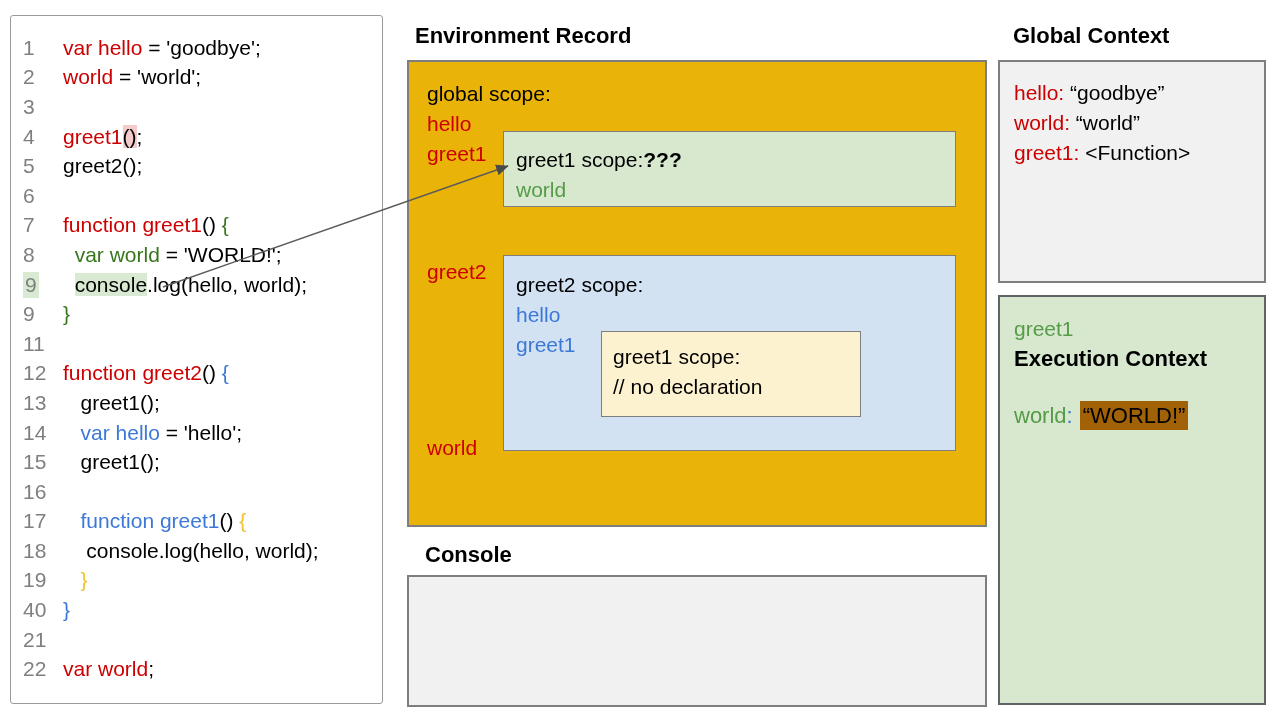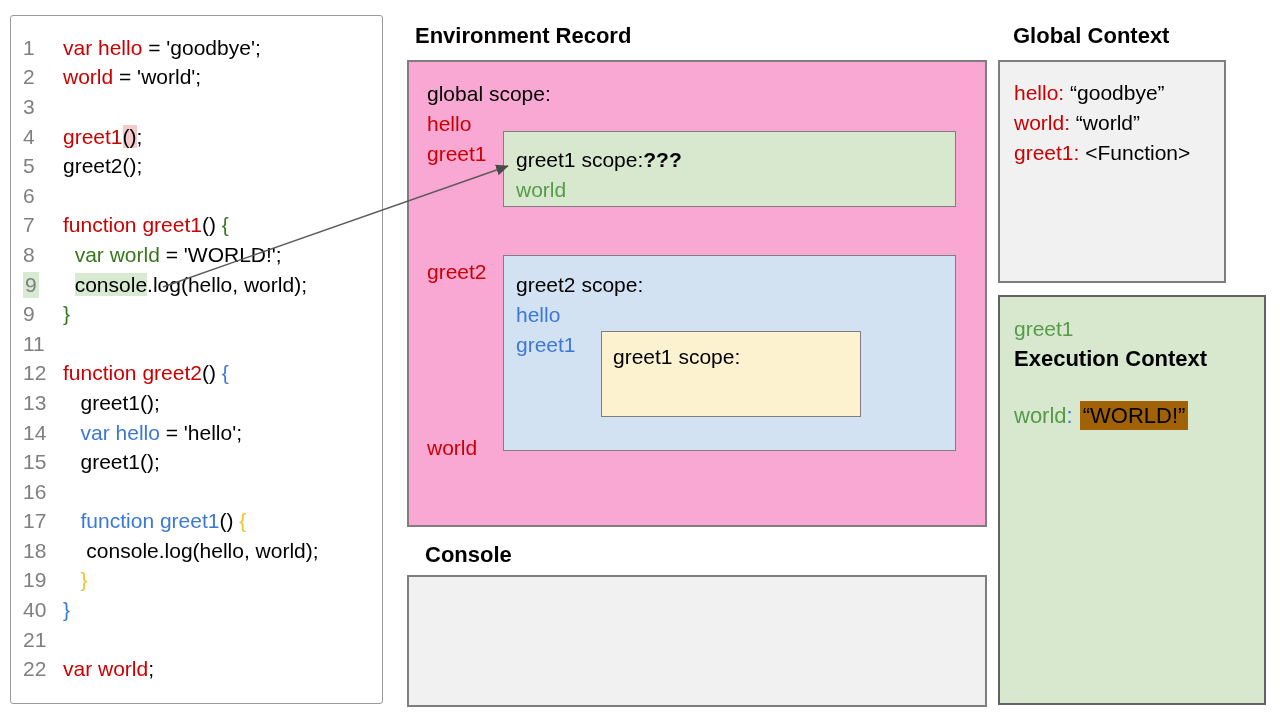--- a/index.html
+++ b/index.html
@@ -25,41 +25,41 @@
   .c-green{color:#38761d;}
   .c-blue{color:#3c78d8;}
   .c-orange{color:#f1c232;}
   .hp{background:#f4caca;}
   .hg{background:#d9ead3;}
   .hl-num{background:#d9ead3;padding:1px 2px;}
 
   
   .er-title{left:415px;top:24px;}
   .er-box{
-    left:407px;top:60px;width:580px;height:467px;background:#f9a8d4;
+    left:407px;top:60px;width:580px;height:467px;background:#eab308;
     border:2px solid #7e7e7e;box-sizing:border-box;
   }
   .lbl{position:absolute;font-size:21px;line-height:25px;white-space:pre;}
   .scope-box{position:absolute;border:1.5px solid #7e7e7e;box-sizing:border-box;}
   .greet1-scope{left:94px;top:69px;width:453px;height:76px;background:#d7e8cf;}
   .greet2-scope{left:94px;top:193px;width:453px;height:196px;background:#d3e2f3;}
   .inner-yellow{left:97px;top:75px;width:260px;height:86px;background:#fdf2d0;}
   .q-bold{font-weight:bold;color:#000;}
 
   
   .console-title{left:425px;top:543px;}
   .console-box{
     left:407px;top:575px;width:580px;height:132px;background:#f1f1f1;
     border:2px solid #7e7e7e;box-sizing:border-box;
   }
 
   
   .gc-title{left:1013px;top:24px;}
   .gc-box{
-    left:998px;top:60px;width:228px;height:223px;background:#f1f1f1;
+    left:998px;top:60px;width:268px;height:223px;background:#f1f1f1;
     border:2px solid #7e7e7e;box-sizing:border-box;
   }
   .gc-rows{position:absolute;left:14px;top:16px;}
   .gc-row{font-size:21px;line-height:30px;white-space:pre;}
 
   .ec-box{
     left:998px;top:295px;width:268px;height:410px;background:#d7e8cf;
     border:2px solid #5f6368;box-sizing:border-box;
   }
   .ec-fn{position:absolute;left:14px;top:20px;font-size:21px;color:#559b48;}
@@ -121,20 +121,21 @@
 
     <div class="lbl box-red-var" style="left:18px;top:197px;">greet2</div>
 
     <div class="scope-box greet2-scope">
       <div class="lbl c-k" style="left:12px;top:16px;">greet2 scope:</div>
       <div class="lbl box-blue-var" style="left:12px;top:46px;">hello</div>
       <div class="lbl box-blue-var" style="left:12px;top:76px;">greet1</div>
 
       <div class="scope-box inner-yellow">
         <div class="lbl c-k" style="left:11px;top:12px;">greet1 scope:</div>
+        <div class="lbl c-k" style="left:11px;top:42px;">// no declaration</div>
       </div>
     </div>
 
     <div class="lbl box-red-var" style="left:18px;top:373px;">world</div>
   </div>
 
   <div class="abs heading console-title">Console</div>
   <div class="abs console-box"></div>
 
   <div class="abs heading gc-title">Global Context</div>

